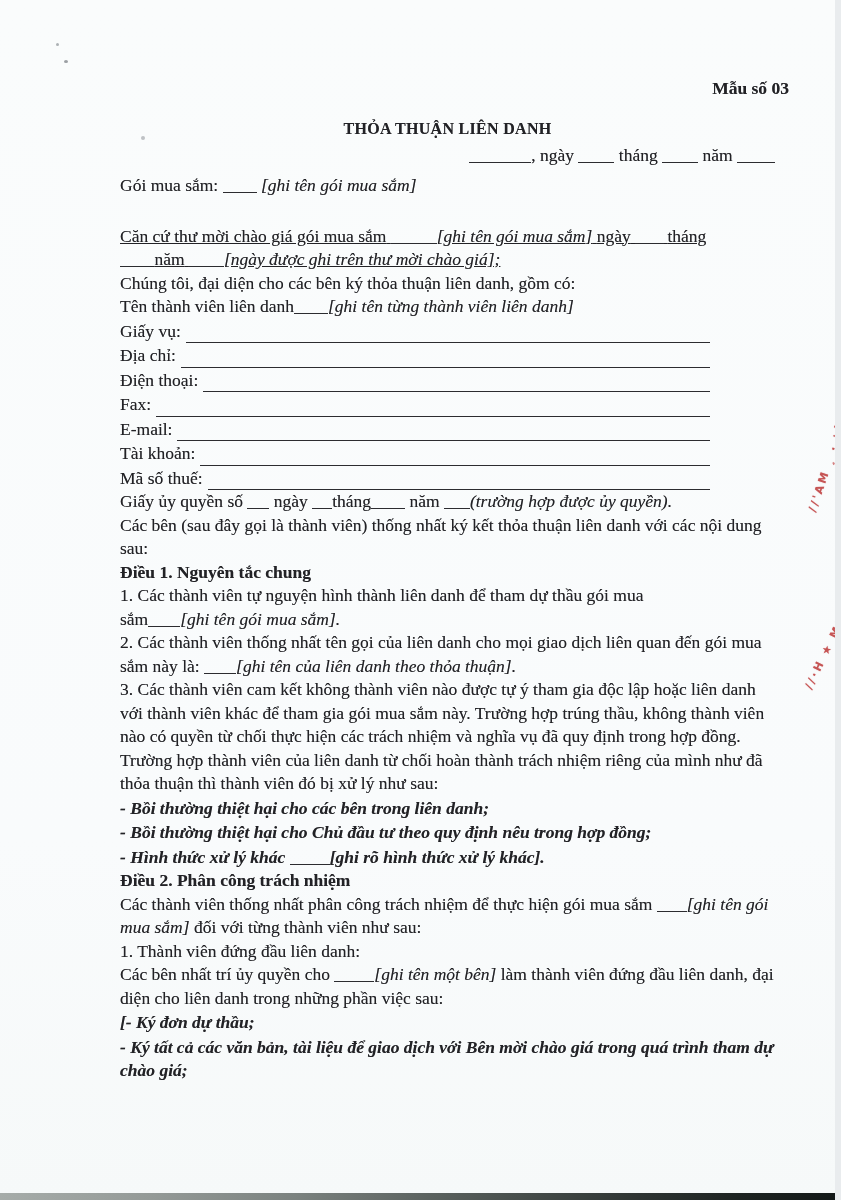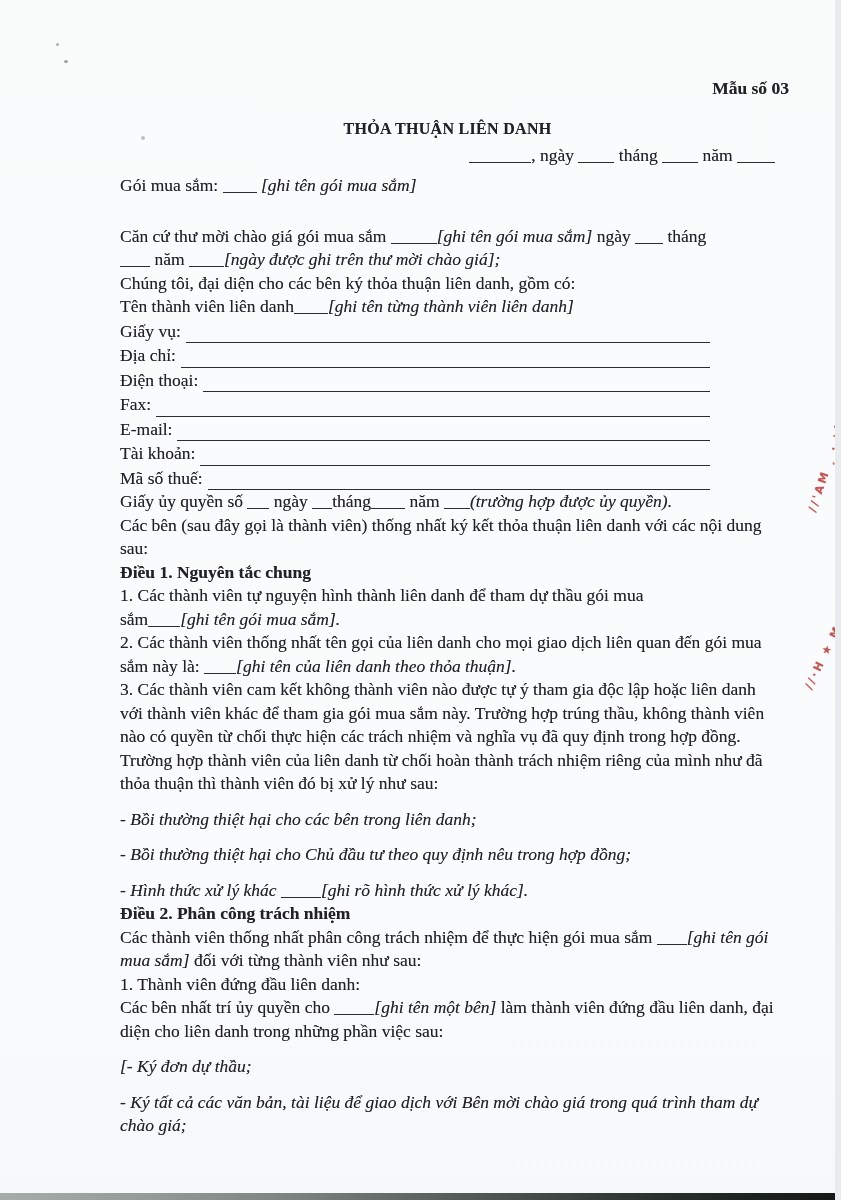--- a/index.html
+++ b/index.html
@@ -22,28 +22,28 @@
   .it { font-style: italic; }
   .nw { white-space: nowrap; }
   .bl {
     display: inline-block; height: 13px; vertical-align: -2px;
     border-bottom: 1.6px solid #2c2c30;
   }
   .form-no   { margin-top: 77px; text-align: right; font-weight: bold; margin-right: -14px; }
   .doc-title { margin-top: 16px; text-align: center; font-weight: bold; font-size: 16px; line-height: 23px; letter-spacing: 0.3px; }
   .date-line { margin-top: 4px; text-align: right; }
   .pkg-line  { margin-top: 7px; }
-  .cancu     { margin-top: 27px; }
+  .cancu     { margin-top: 27px; text-decoration: underline; }
   .field-row {
     display: flex; align-items: flex-end; width: 590px; height: 24.5px;
   }
   .field-row .lbl  { white-space: nowrap; }
   .field-row .line { flex: 1; border-bottom: 1.6px solid #2c2c30; height: 20px; margin-left: 5px; }
   .heading { font-weight: bold; }
-  .bullet  { margin-top: 12px; }
+  .bullet  { margin-top: 1px; font-weight: bold; }
   
   .stamp {
     position: absolute; white-space: nowrap;
     font-family: "DejaVu Sans", sans-serif; font-weight: bold;
     font-size: 11px; letter-spacing: 2.5px;
     opacity: 0.85; text-shadow: 0 0 1px rgba(190,54,54,0.5);
   }
   #stamp-frag-1 { left: 812px; top: 505px; transform: rotate(-71deg); transform-origin: left center; }
   #stamp-frag-2 { left: 808px; top: 682px; transform: rotate(-64deg); transform-origin: left center; }
   .speck { position: absolute; border-radius: 50%; background: #83888d; opacity: 0.65; }

